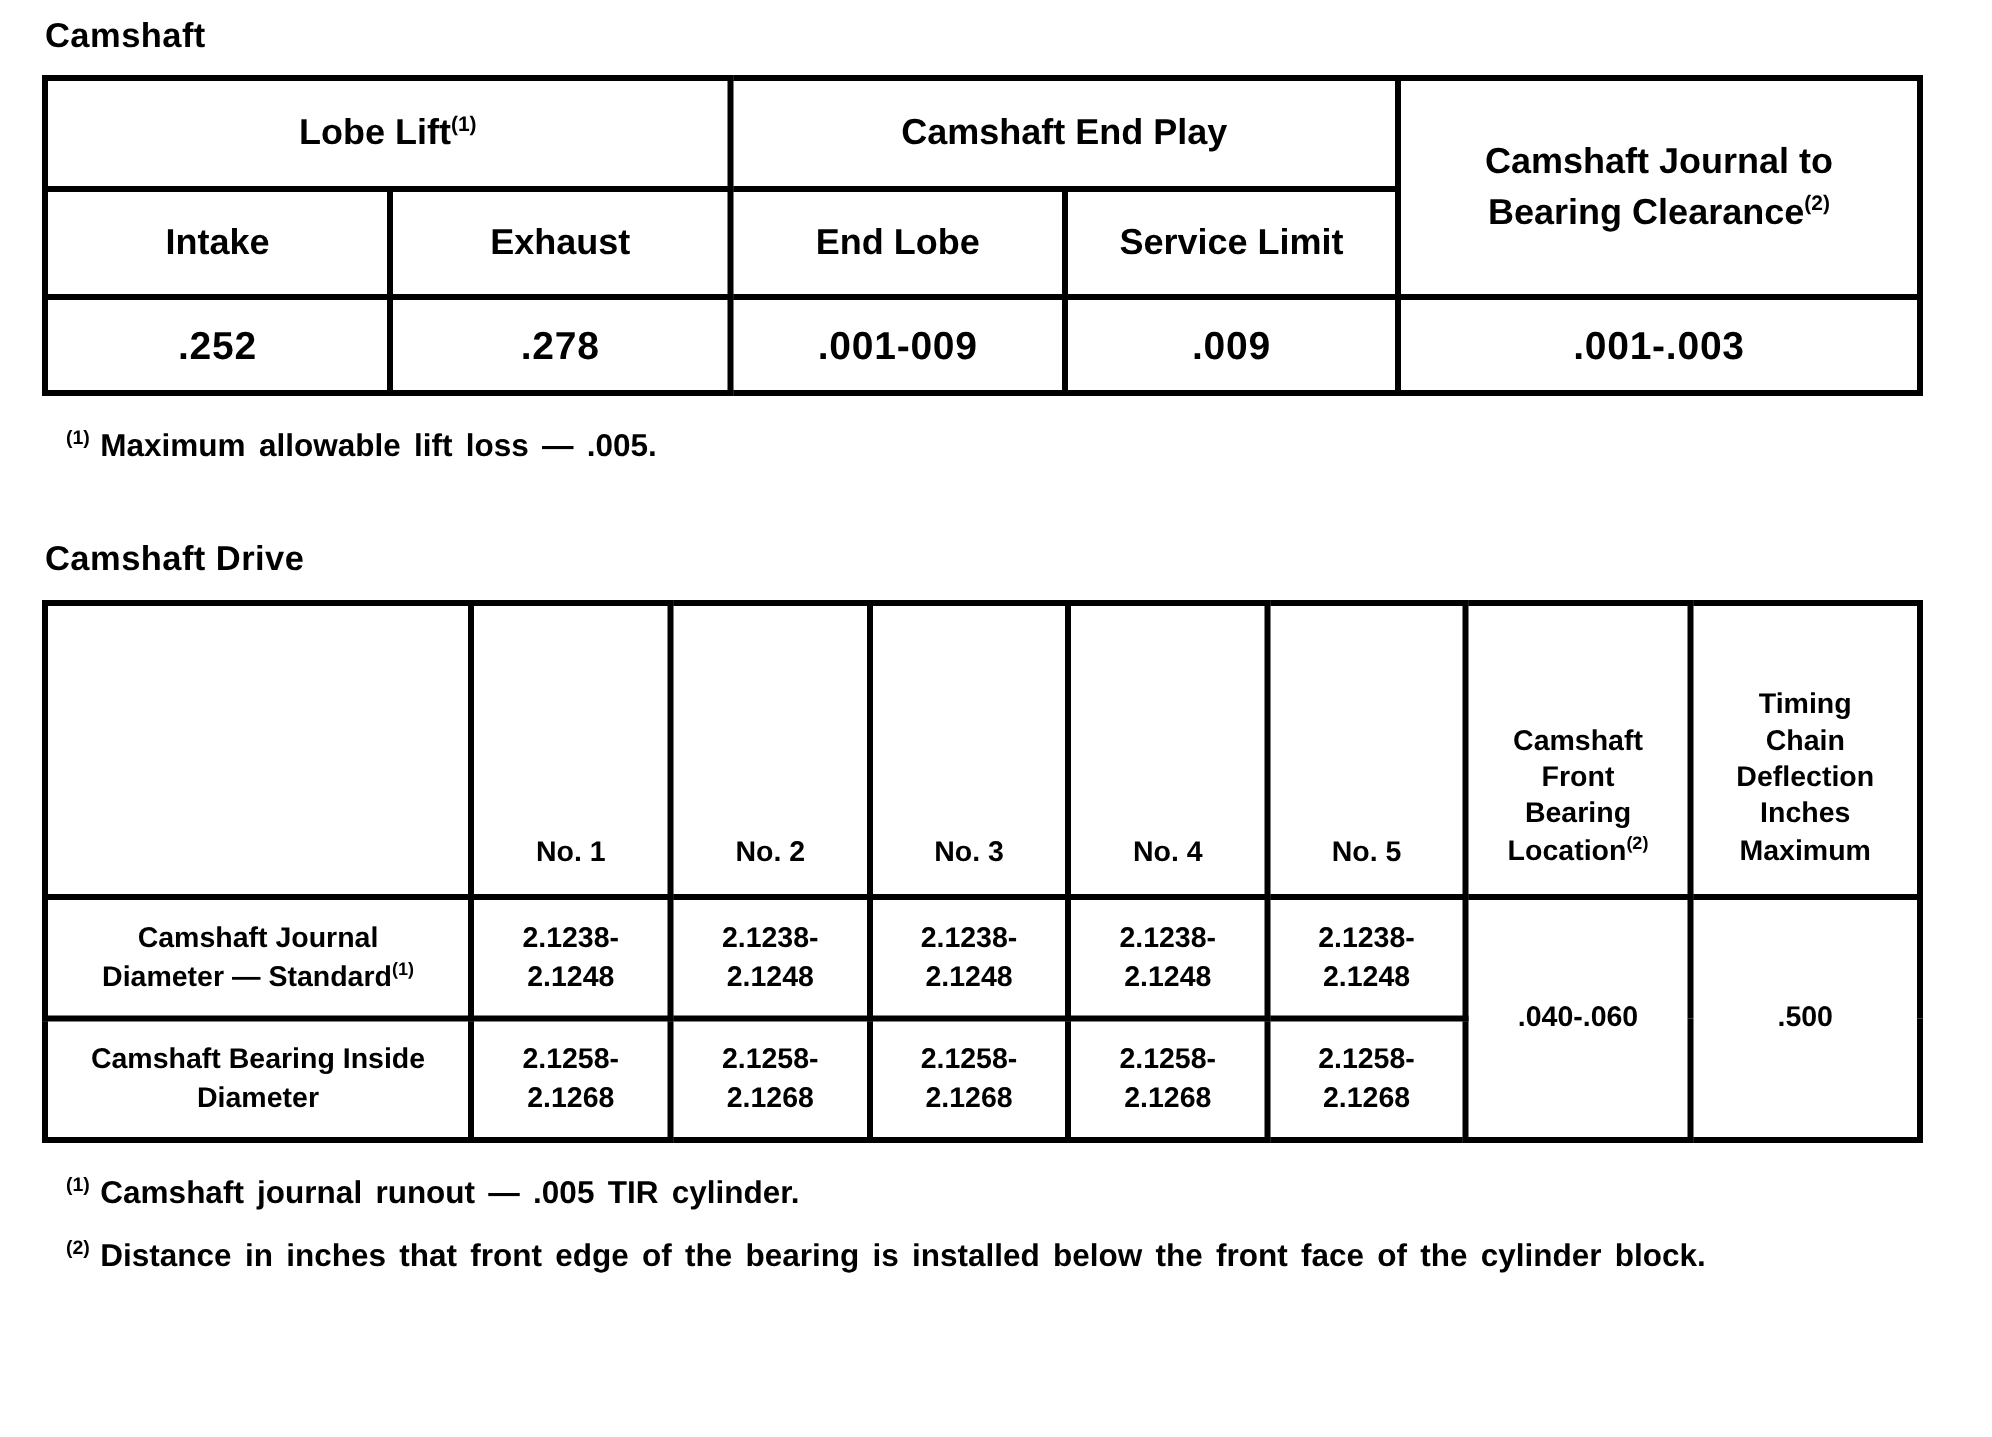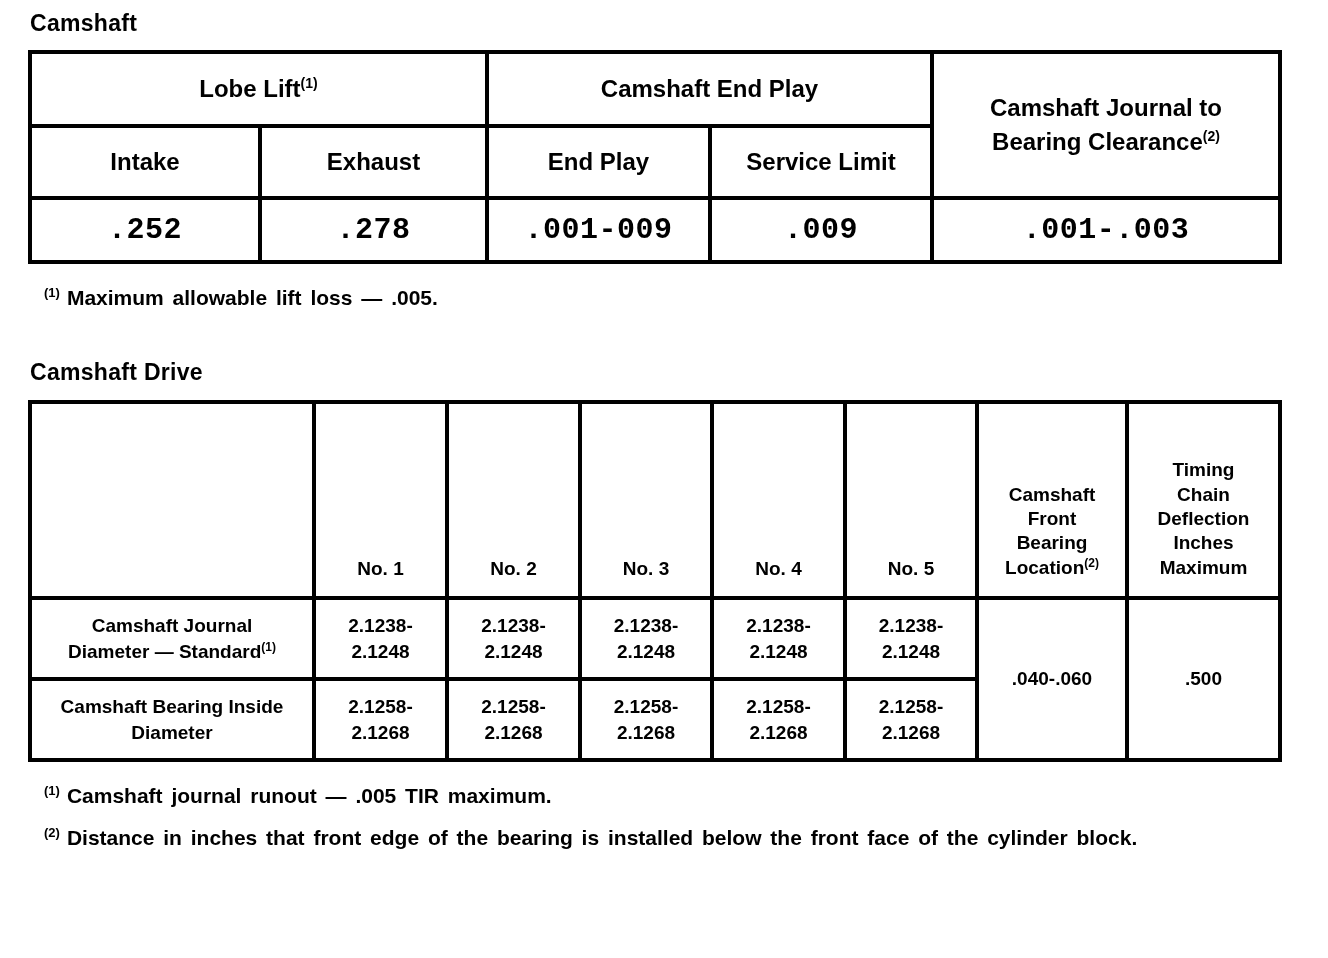--- a/index.html
+++ b/index.html
@@ -30,21 +30,21 @@
     border: 4px solid #000;
     text-align: center;
     vertical-align: middle;
     padding: 0;
     font-weight: 700;
   }
 
   
   .t1 .group-row th { height: 74px; font-size: 24px; }
   .t1 .head-row th  { height: 72px; font-size: 24px; }
-  .t1 .value-row td { height: 64px; font-size: 30px; letter-spacing: 0.5px; font-family: Liberation Mono, monospace; }
+  .t1 .value-row td { height: 64px; font-size: 26px; letter-spacing: 0.5px; }
   .t1 .journal-header {
     font-size: 24px;
     padding: 0 14px;
     line-height: 1.4;
   }
 
   sup {
     font-size: 14px;
     vertical-align: super;
     line-height: 0;
@@ -107,21 +107,21 @@
           <span>Lobe Lift</span><sup>(1)</sup>
         </th>
         <th colspan="2">Camshaft End Play</th>
         <th rowspan="2" class="journal-header">
           <span>Camshaft Journal to Bearing Clearance</span><sup>(2)</sup>
         </th>
       </tr>
       <tr class="head-row">
         <th>Intake</th>
         <th>Exhaust</th>
-        <th>End Play</th>
+        <th>End Lobe</th>
         <th>Service Limit</th>
       </tr>
       <tr class="value-row">
         <td>.252</td>
         <td>.278</td>
         <td>.001-009</td>
         <td>.009</td>
         <td>.001-.003</td>
       </tr>
     </tbody>
@@ -200,20 +200,20 @@
         <td class="multiline">2.1258-
 2.1268</td>
         <td class="multiline">2.1258-
 2.1268</td>
       </tr>
     </tbody>
   </table>
 
   <div class="footnotes">
     <div class="footnote">
-      <sup>(1)</sup><span>Camshaft journal runout — .005 TIR maximum.</span>
+      <sup>(1)</sup><span>Camshaft journal runout — .005 TIR cylinder.</span>
     </div>
     <div class="footnote justify">
       <sup>(2)</sup><span>Distance in inches that front edge of the bearing is installed below the front face of the cylinder block.</span>
     </div>
   </div>
 
 </div>
 
 </body></html>

